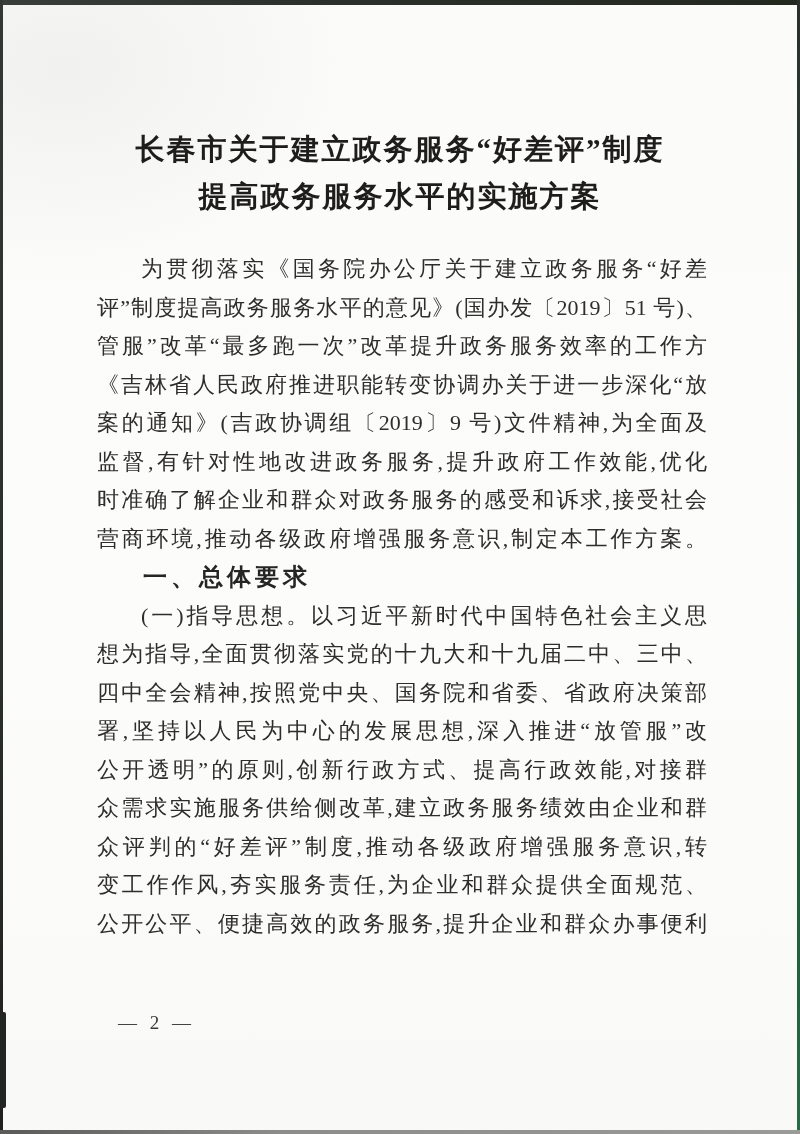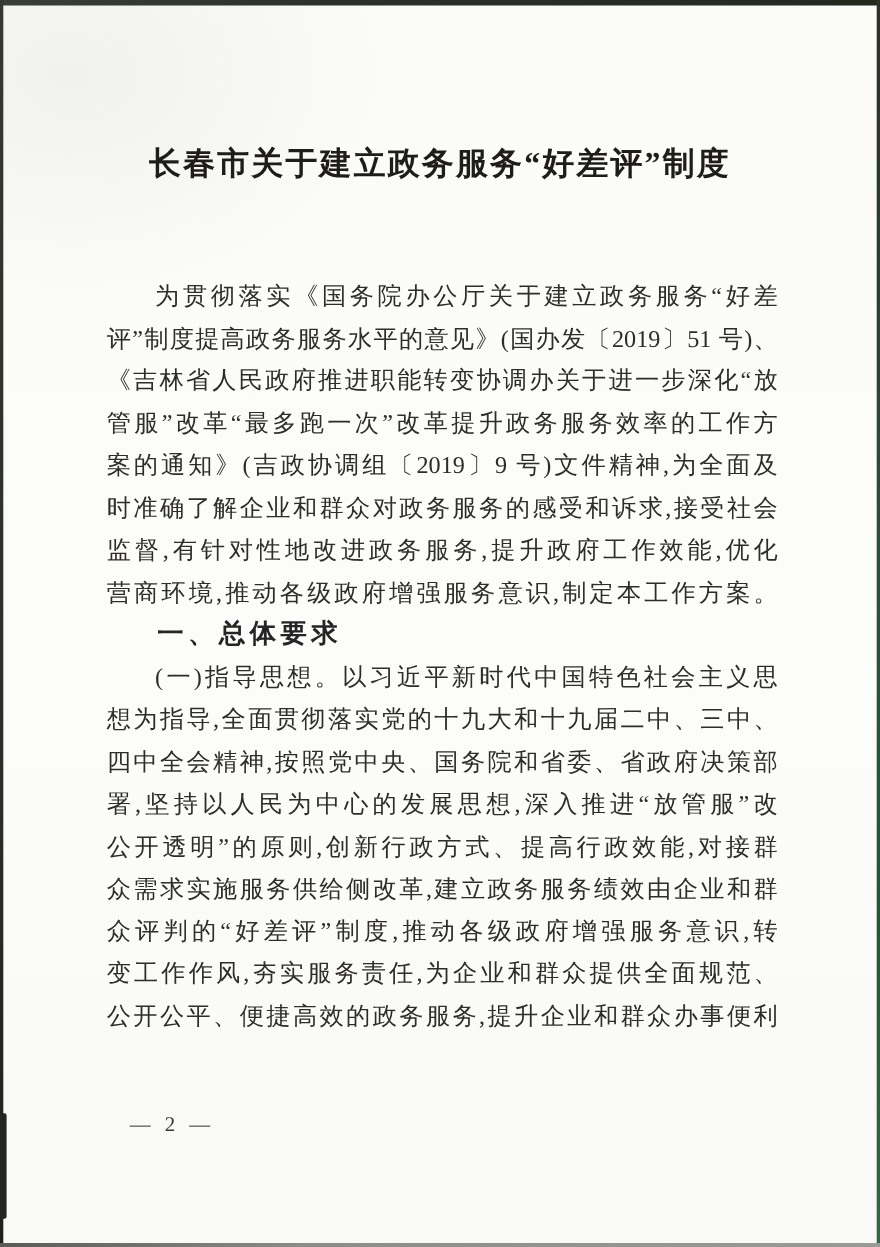--- a/index.html
+++ b/index.html
@@ -105,30 +105,31 @@
 <div class="page">
 
   <div class="edge-top"></div>
   <div class="edge-left"></div>
   <div class="edge-right"></div>
   <div class="edge-bottom"></div>
   <div class="mark-bottom-left"></div>
 
   <div class="doc-title">
     <div>长春市关于建立政务服务“好差评”制度</div>
+    <div>提高政务服务水平的实施方案</div>
   </div>
 
   <div class="doc-body">
     <div class="ln indent">为贯彻落实《国务院办公厅关于建立政务服务“好差</div>
     <div class="ln">评”制度提高政务服务水平的意见》(国办发〔2019〕51 号)、</div>
+    <div class="ln">管服”改革“最多跑一次”改革提升政务服务效率的工作方</div>
     <div class="ln">《吉林省人民政府推进职能转变协调办关于进一步深化“放</div>
-    <div class="ln">管服”改革“最多跑一次”改革提升政务服务效率的工作方</div>
     <div class="ln">案的通知》(吉政协调组〔2019〕9 号)文件精神,为全面及</div>
+    <div class="ln">监督,有针对性地改进政务服务,提升政府工作效能,优化</div>
     <div class="ln">时准确了解企业和群众对政务服务的感受和诉求,接受社会</div>
-    <div class="ln">监督,有针对性地改进政务服务,提升政府工作效能,优化</div>
     <div class="ln">营商环境,推动各级政府增强服务意识,制定本工作方案。</div>
 
     <div class="section-heading">一、总体要求</div>
 
     <div class="ln indent">(一)指导思想。以习近平新时代中国特色社会主义思</div>
     <div class="ln">想为指导,全面贯彻落实党的十九大和十九届二中、三中、</div>
     <div class="ln">四中全会精神,按照党中央、国务院和省委、省政府决策部</div>
     <div class="ln">署,坚持以人民为中心的发展思想,深入推进“放管服”改</div>
     <div class="ln">公开透明”的原则,创新行政方式、提高行政效能,对接群</div>
     <div class="ln">众需求实施服务供给侧改革,建立政务服务绩效由企业和群</div>

